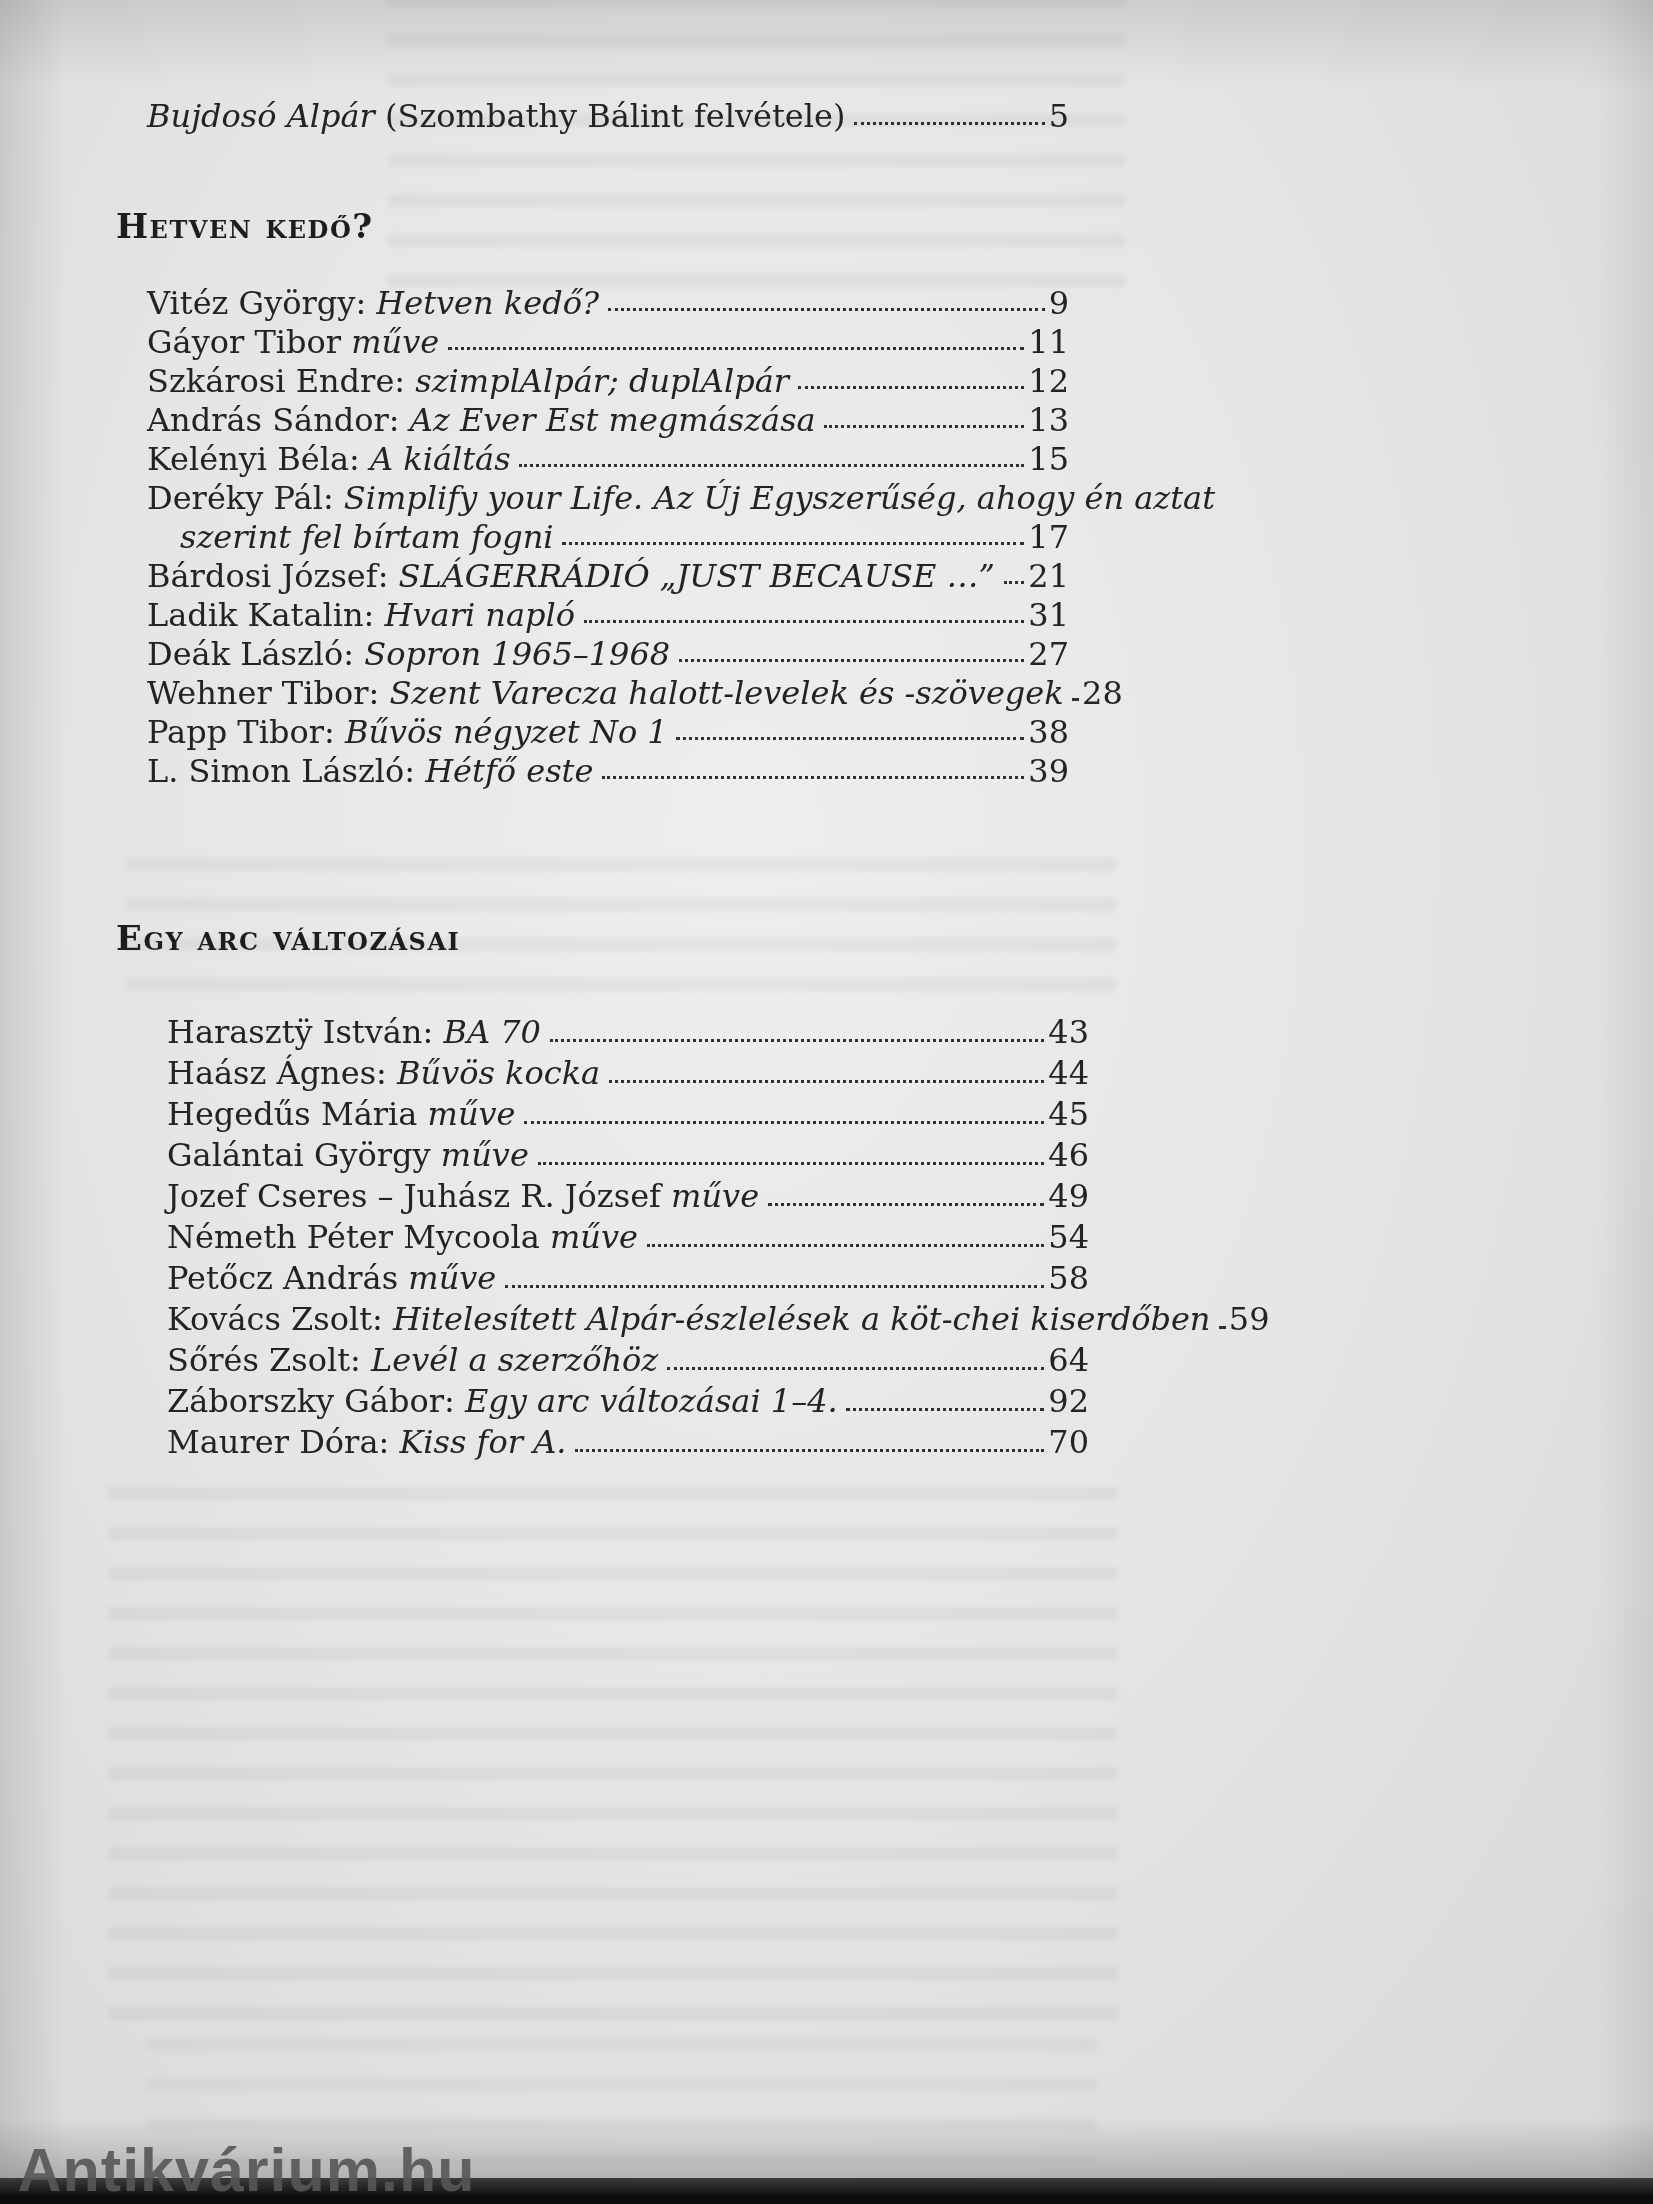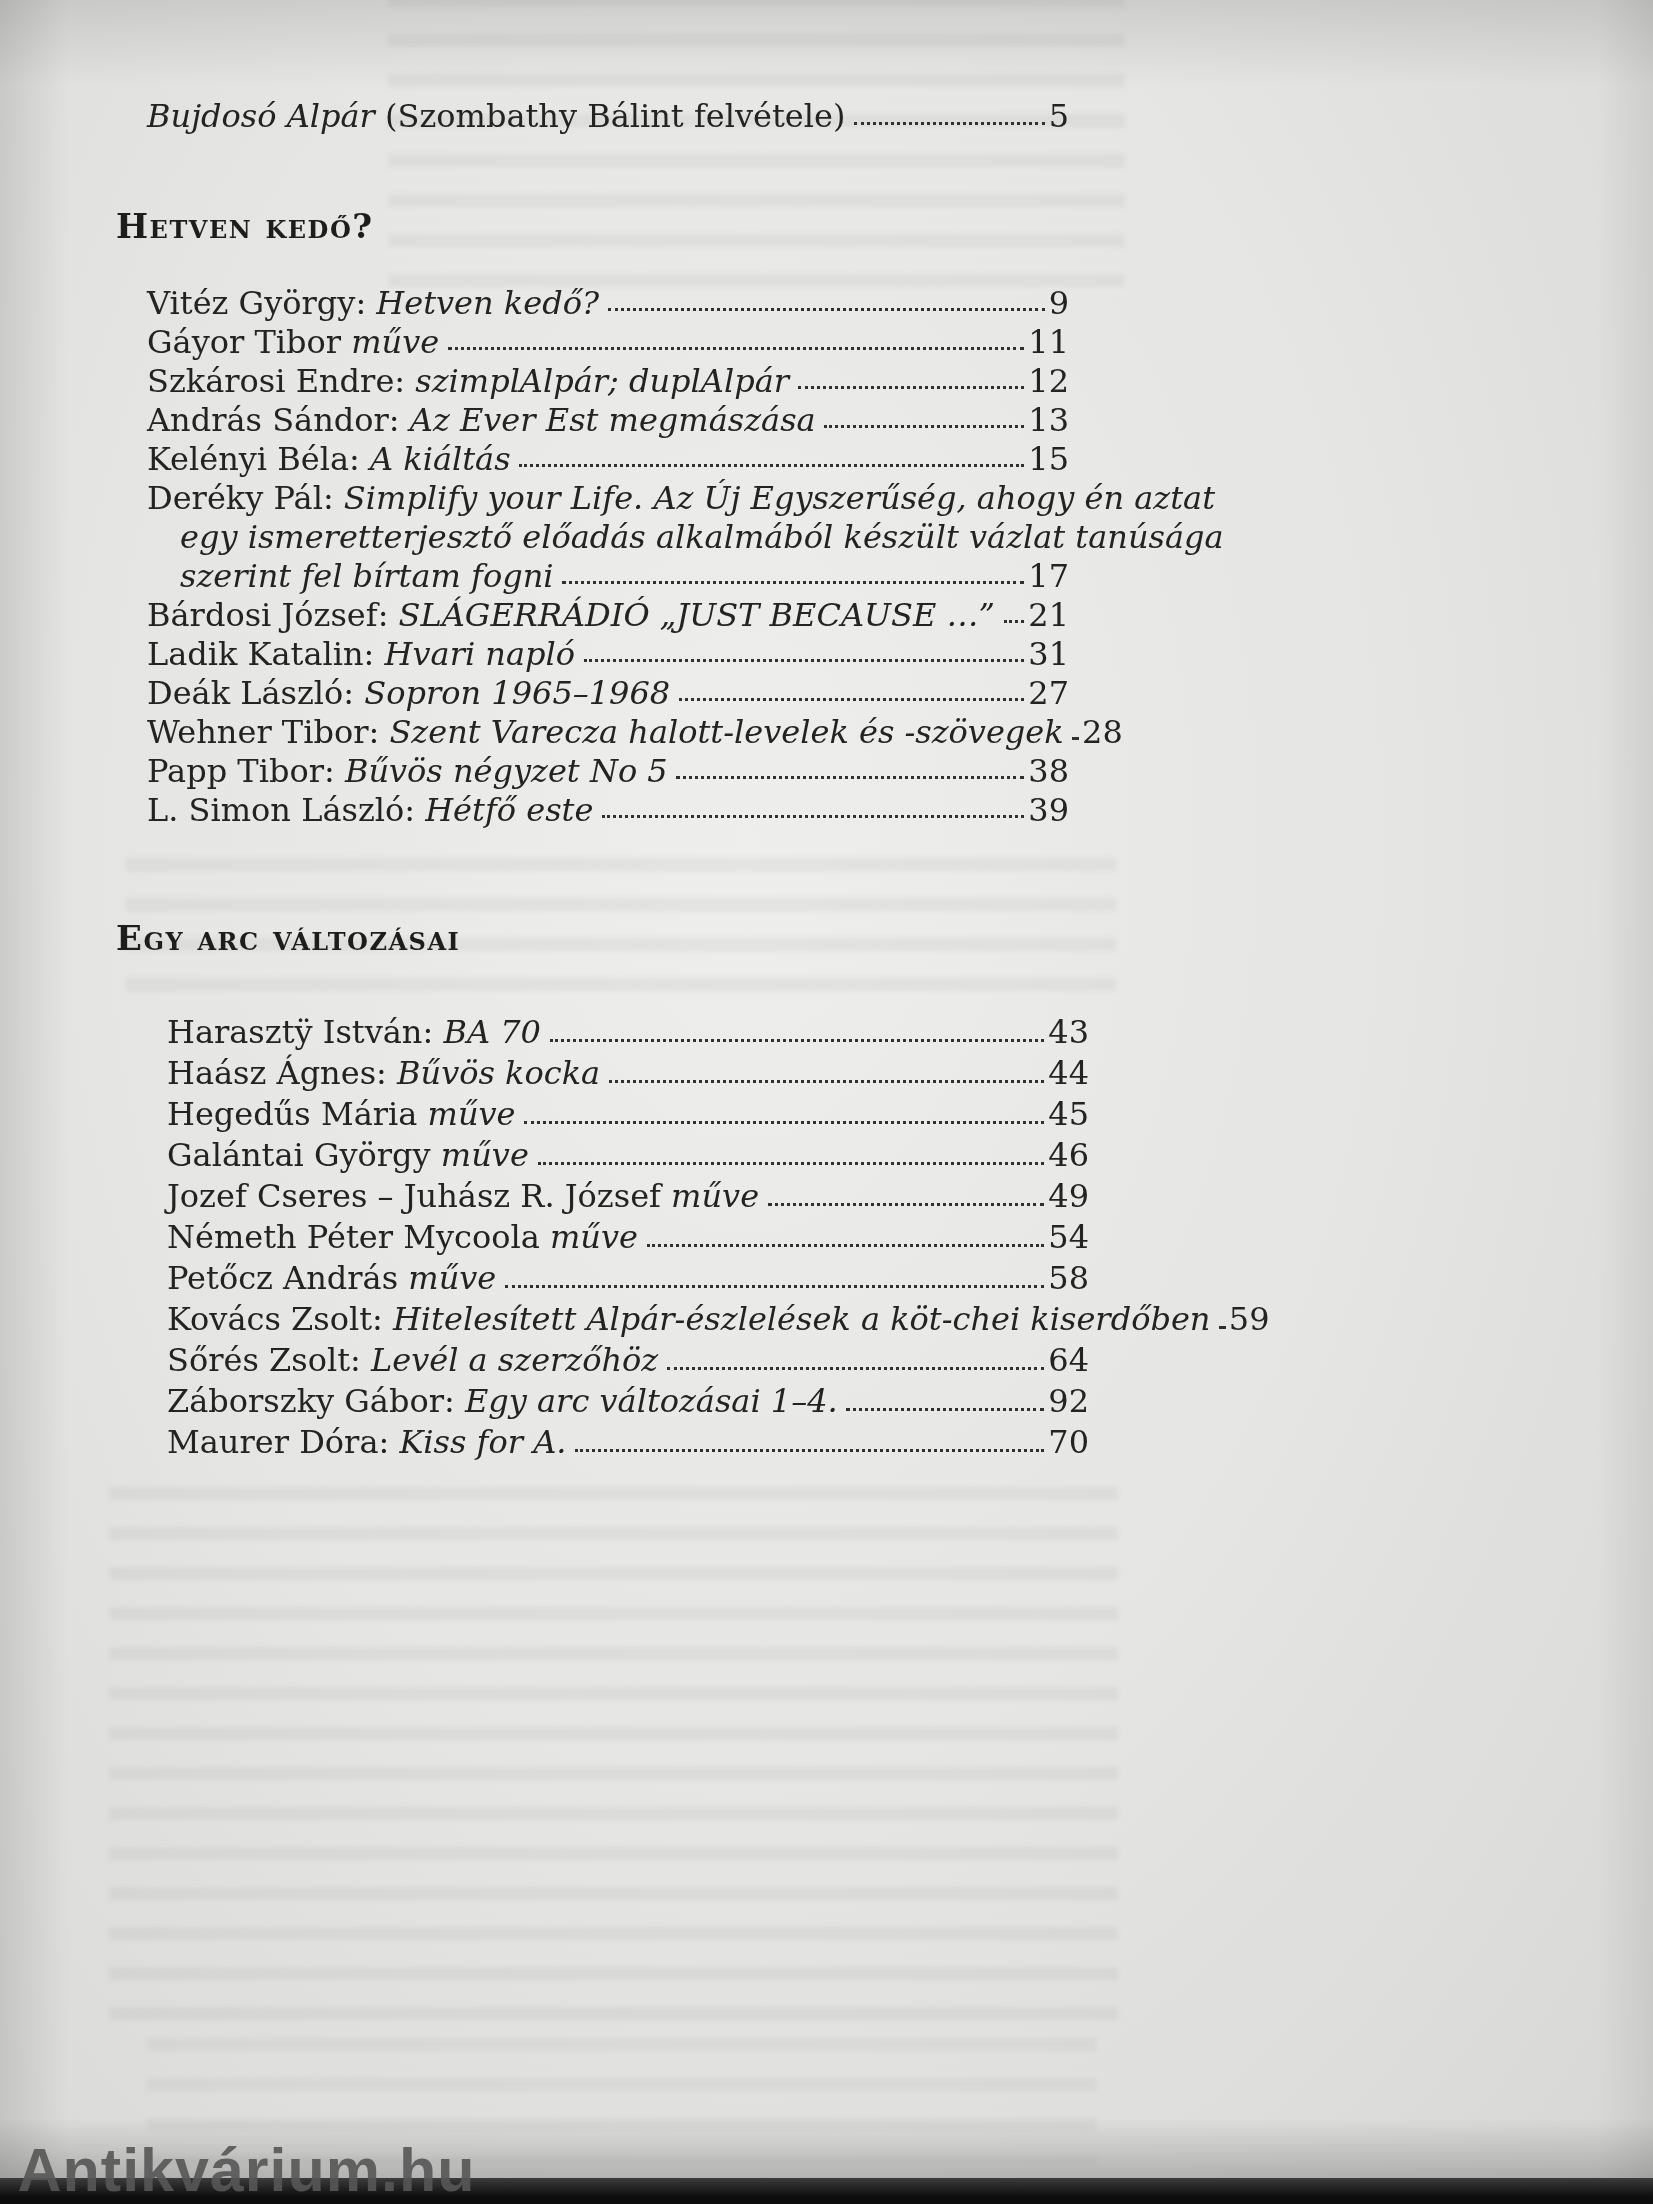--- a/index.html
+++ b/index.html
@@ -155,23 +155,20 @@
     <div class="row">
       <span class="text"><span class="author">Kelényi Béla: </span><span class="title">A kiáltás</span></span>
       <span class="leader"></span>
       <span class="pageno">15</span>
     </div>
 
     <div class="row">
       <span class="text"><span class="author">Deréky Pál: </span><span class="title">Simplify your Life. Az Új Egyszerűség, ahogy én aztat</span></span>
     </div>
     <div class="row cont">
-      <span class="text"><span class="title">egy ismeretterjesztő előadás alkalmából készült vázlat tanúsága</span></span>
-    </div>
-    <div class="row cont">
       <span class="text"><span class="title">szerint fel bírtam fogni</span></span>
       <span class="leader"></span>
       <span class="pageno">17</span>
     </div>
 
     <div class="row">
       <span class="text"><span class="author">Bárdosi József: </span><span class="title">SLÁGERRÁDIÓ „JUST BECAUSE …”</span></span>
       <span class="leader"></span>
       <span class="pageno">21</span>
     </div>
@@ -188,21 +185,21 @@
       <span class="pageno">27</span>
     </div>
 
     <div class="row">
       <span class="text"><span class="author">Wehner Tibor: </span><span class="title">Szent Varecza halott-levelek és -szövegek</span></span>
       <span class="leader"></span>
       <span class="pageno">28</span>
     </div>
 
     <div class="row">
-      <span class="text"><span class="author">Papp Tibor: </span><span class="title">Bűvös négyzet No 5</span></span>
+      <span class="text"><span class="author">Papp Tibor: </span><span class="title">Bűvös négyzet No 1</span></span>
       <span class="leader"></span>
       <span class="pageno">38</span>
     </div>
 
     <div class="row">
       <span class="text"><span class="author">L. Simon László: </span><span class="title">Hétfő este</span></span>
       <span class="leader"></span>
       <span class="pageno">39</span>
     </div>
 

